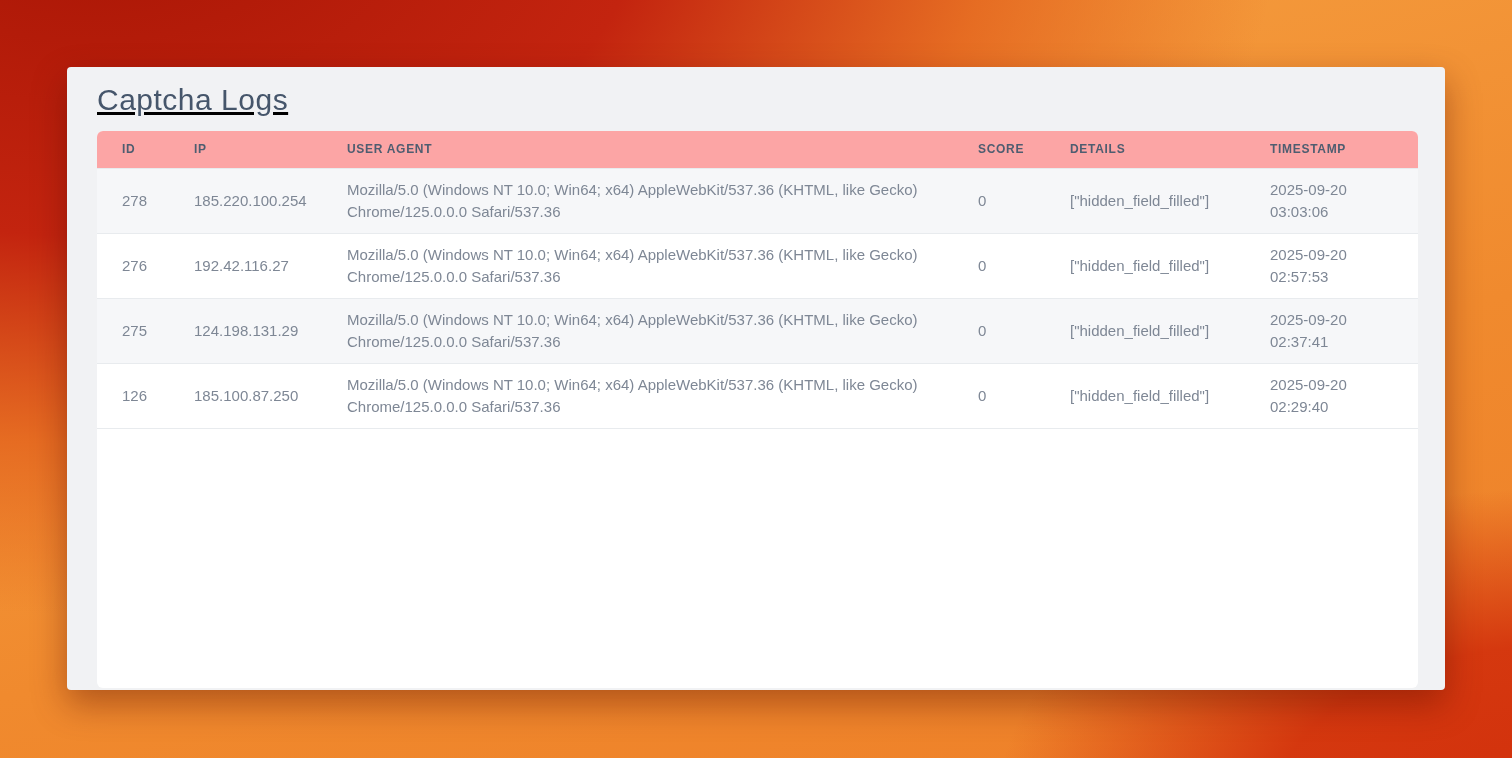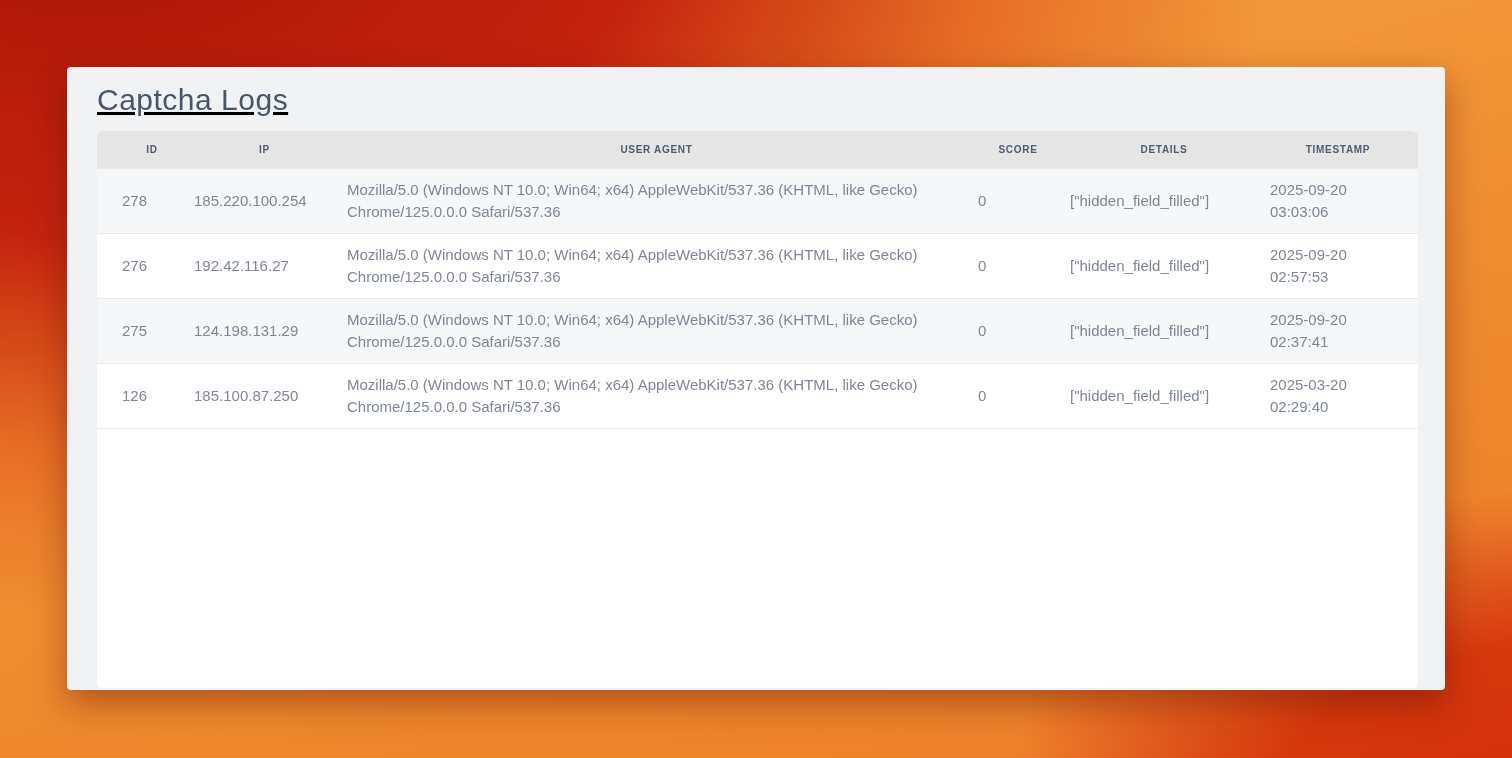--- a/index.html
+++ b/index.html
@@ -60,27 +60,27 @@
     table-layout:fixed;
   }
   col.c-id{width:97px;}
   col.c-ip{width:153px;}
   col.c-ua{width:631px;}
   col.c-score{width:92px;}
   col.c-details{width:200px;}
   col.c-ts{width:148px;}
   thead th{
     height:37px;
-    text-align:center;
+    text-align:left;
     vertical-align:middle;
-    font-size:10px;
+    font-size:12px;
     font-weight:700;
     letter-spacing:0.7px;
     color:var(--header-text);
-    background:#e5e5e5;
+    background:#fca5a5;
     border-bottom:1px solid var(--divider);
     padding-right:12px;
   }
   th:first-child,td:first-child{padding-left:25px;}
   tbody td{
     height:65px;
     vertical-align:middle;
     font-size:15px;
     line-height:22px;
     color:var(--cell-text);
@@ -147,19 +147,19 @@
   </tr>
 
 
 
   <tr>
     <td class="cell-id">126</td>
     <td class="cell-ip">185.100.87.250</td>
     <td class="cell-ua">Mozilla/5.0 (Windows NT 10.0; Win64; x64) AppleWebKit/537.36 (KHTML, like Gecko) Chrome/125.0.0.0 Safari/537.36</td>
     <td class="cell-score">0</td>
     <td class="cell-details">["hidden_field_filled"]</td>
-    <td class="cell-ts">2025-03-20 02:29:40</td>
+    <td class="cell-ts">2025-09-20 02:29:40</td>
   </tr>
 
 </tbody>
     </table>
   </div>
 </div>
 
 </body></html>

